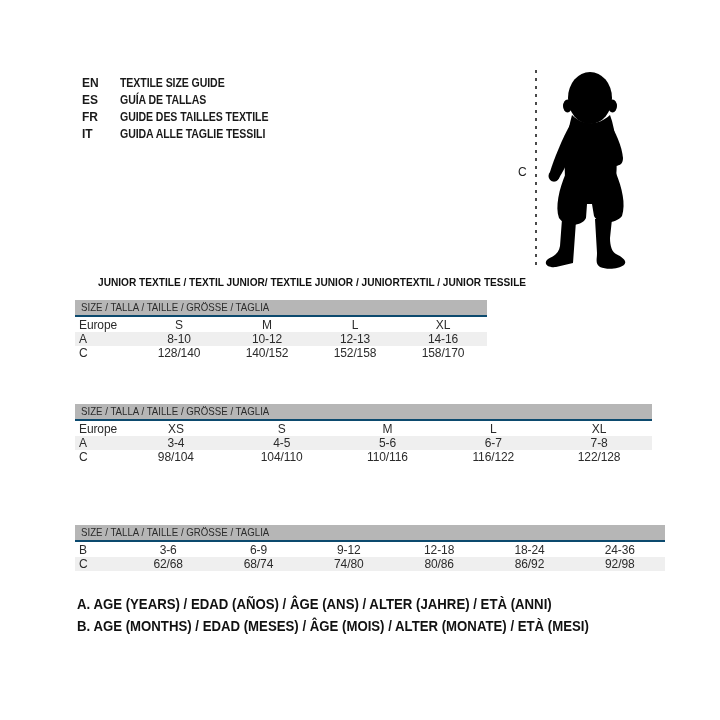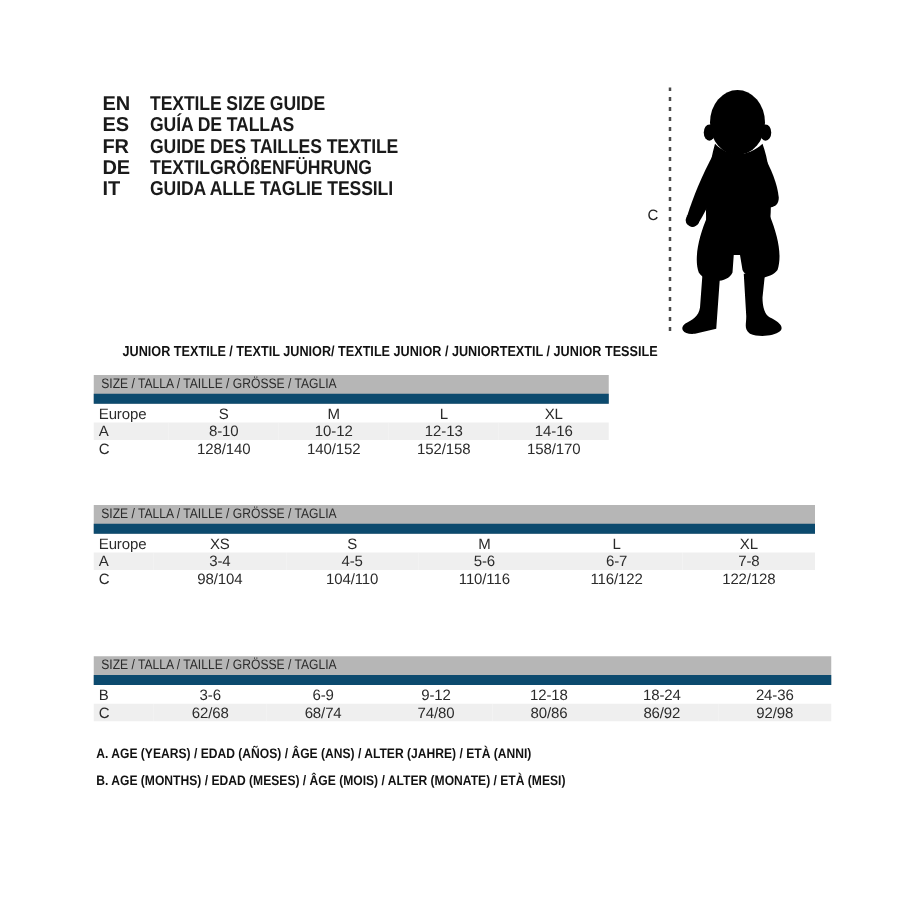--- a/index.html
+++ b/index.html
@@ -4,64 +4,61 @@
 <style>
   html,body { margin:0; padding:0; background:#ffffff; }
   .canvas {
     position:relative; width:720px; height:720px; background:#ffffff;
     font-family:"Liberation Sans", sans-serif; color:#1a1a1a; overflow:hidden;
   }
   .cond { display:inline-block; transform:scaleX(0.88); transform-origin:0 50%; white-space:nowrap; }
 
   
   .langs { position:absolute; left:82px; top:75px; }
-  .lang-row { height:17px; line-height:17px; font-size:16px; font-weight:bold; letter-spacing:-0.1px; }
+  .lang-row { height:17px; line-height:17px; font-size:12px; font-weight:bold; letter-spacing:-0.1px; }
   .lang-code { display:inline-block; width:38px; vertical-align:top; }
 
   
   .dash-line {
     position:absolute; left:535px; top:70px; width:2px; height:198px;
     background:repeating-linear-gradient(180deg,#4a4a4a 0 3px,transparent 3px 8px);
   }
   .height-label { position:absolute; left:518px; top:165px; font-size:12px; color:#222; }
   .figure-svg { position:absolute; left:535px; top:57px; }
 
   
   .tbl-title { position:absolute; left:77px; font-size:11.5px; font-weight:bold; line-height:17px; color:#111; }
   .tblock { position:absolute; left:75px; }
   .size-bar {
-    height:15px; line-height:15px; background:#b6b6b6; border-bottom:8px solid #0c4a6e;
+    height:15px; line-height:15px; background:#b6b6b6; border-bottom:2px solid #0c4a6e;
     padding-left:6px; font-size:11px; color:#2b2b2b;
   }
   table.sz { border-collapse:collapse; width:100%; table-layout:fixed; margin-top:1px; }
   .sz td { height:14px; font-size:12px; text-align:center; padding:0; color:#2b2b2b; letter-spacing:-0.1px; }
   .sz td:first-child { text-align:left; padding-left:4px; }
   .sz tr:nth-child(even) { background:#efefef; }
 
   
   .legend { position:absolute; left:77px; top:593px; }
-  .legend-line { height:21.5px; line-height:21.5px; font-size:11px; font-weight:bold; color:#111; }
+  .legend-line { height:21.5px; line-height:21.5px; font-size:15px; font-weight:bold; color:#111; }
 </style>
 </head>
 <body>
 
 <div class="canvas">
 
   <div class="langs">
     <div class="lang-row">
       <span class="lang-code">EN</span><span class="cond">TEXTILE SIZE GUIDE</span>
     </div>
     <div class="lang-row">
       <span class="lang-code">ES</span><span class="cond">GUÍA DE TALLAS</span>
     </div>
     <div class="lang-row">
       <span class="lang-code">FR</span><span class="cond">GUIDE DES TAILLES TEXTILE</span>
-    </div>
-    <div class="lang-row">
-      <span class="lang-code">DE</span><span class="cond">TEXTILGRÖßENFÜHRUNG</span>
     </div>
     <div class="lang-row">
       <span class="lang-code">IT</span><span class="cond">GUIDA ALLE TAGLIE TESSILI</span>
     </div>
   </div>
 
   <span class="height-label">C</span>
   <div class="dash-line"></div>
   <svg class="figure-svg" width="110" height="218" viewBox="0 0 110 218">
     <g fill="#000000">

